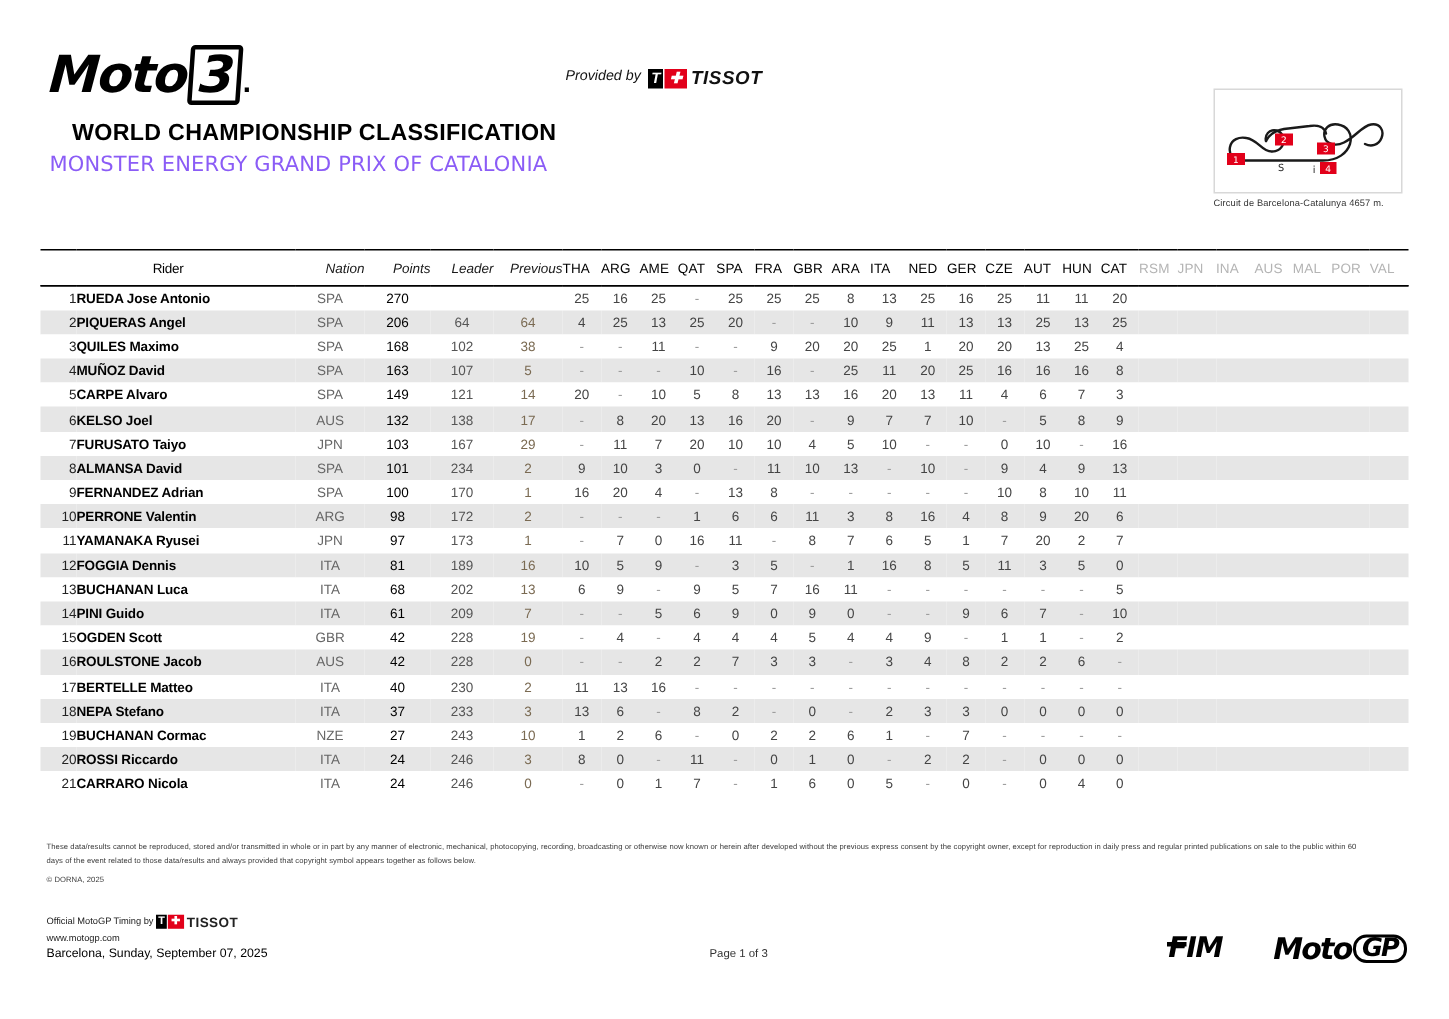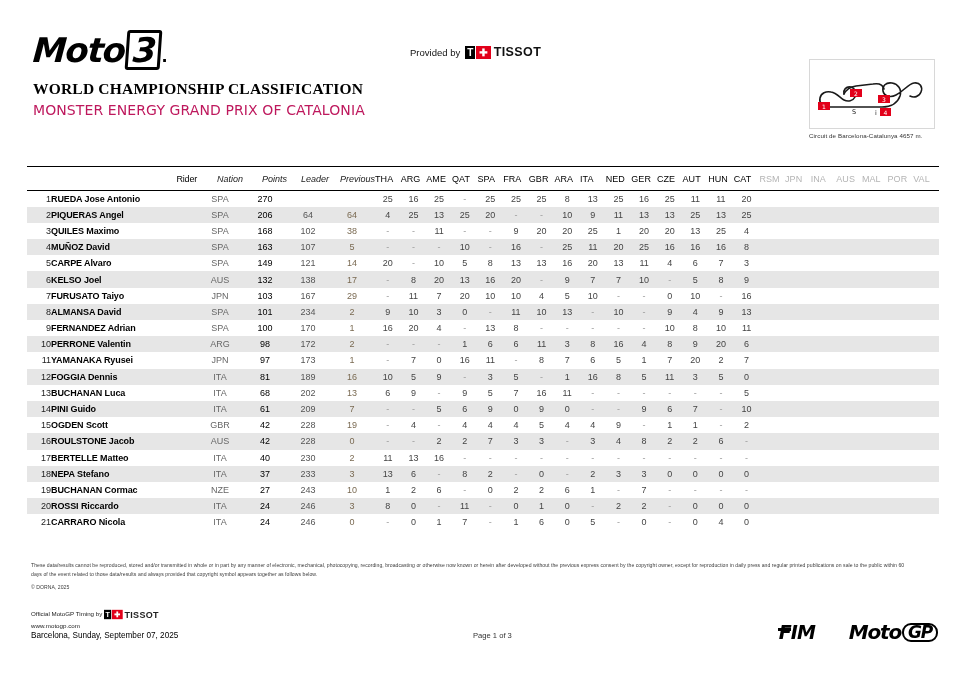--- a/index.html
+++ b/index.html
@@ -50,27 +50,27 @@
     border-radius: 3px;
     padding: 0 3px 0 4px;
     margin-left: 1px;
     font-style: italic;
     transform: skewX(-4deg);
   }
   .moto3-logo .dot { font-size: 16px; }
 
   .provided-by {
     position: absolute;
-    left: 410px;
+    left: 377px;
     top: 45px;
     font-size: 9.5px;
     color: #111;
     display: flex;
-    align-items: center;
     gap: 5px;
+    font-style: italic;
   }
   .tissot-badge {
     display: inline-flex;
     align-items: center;
     gap: 1px;
   }
   .tissot-t {
     display: inline-block;
     background: #000;
     color: #fff;
@@ -90,35 +90,35 @@
   }
   .tissot-word {
     font-weight: bold;
     font-size: 12.5px;
     letter-spacing: 0.4px;
     margin-left: 2px;
   }
 
   .title-main {
     position: absolute;
-    left: 33px;
+    left: 48px;
     top: 80px;
     font-size: 15.5px;
     font-weight: bold;
     letter-spacing: 0.2px;
-    font-family: Liberation Serif, serif;
+    font-family: Liberation Sans, sans-serif;
   }
   .title-sub {
     position: absolute;
     left: 33px;
     top: 102px;
     font-size: 14px;
     font-weight: normal;
     letter-spacing: 0.1px;
-    color: #be185d;
+    color: #8b5cf6;
     font-family: "DejaVu Sans", sans-serif;
   }
 
   .circuit-box {
     position: absolute;
     left: 809px;
     top: 59px;
     width: 124px;
     height: 68px;
     border: 1px solid #d8d8d8;
@@ -152,21 +152,21 @@
     white-space: nowrap;
   }
   thead tr.head-row th {
     border-top: 1.4px solid #000;
     border-bottom: 1.4px solid #000;
     height: 23px;
     vertical-align: middle;
     font-weight: normal;
   }
   th.h-rider {
-    text-align: right;
+    text-align: center;
     font-size: 14.5px;
     font-weight: bold;
     padding-left: 22px;
     letter-spacing: -0.2px;
   }
   th.h-ital {
     font-style: italic;
     font-size: 9.5px;
     color: #1a1a1a;
     text-align: right;

